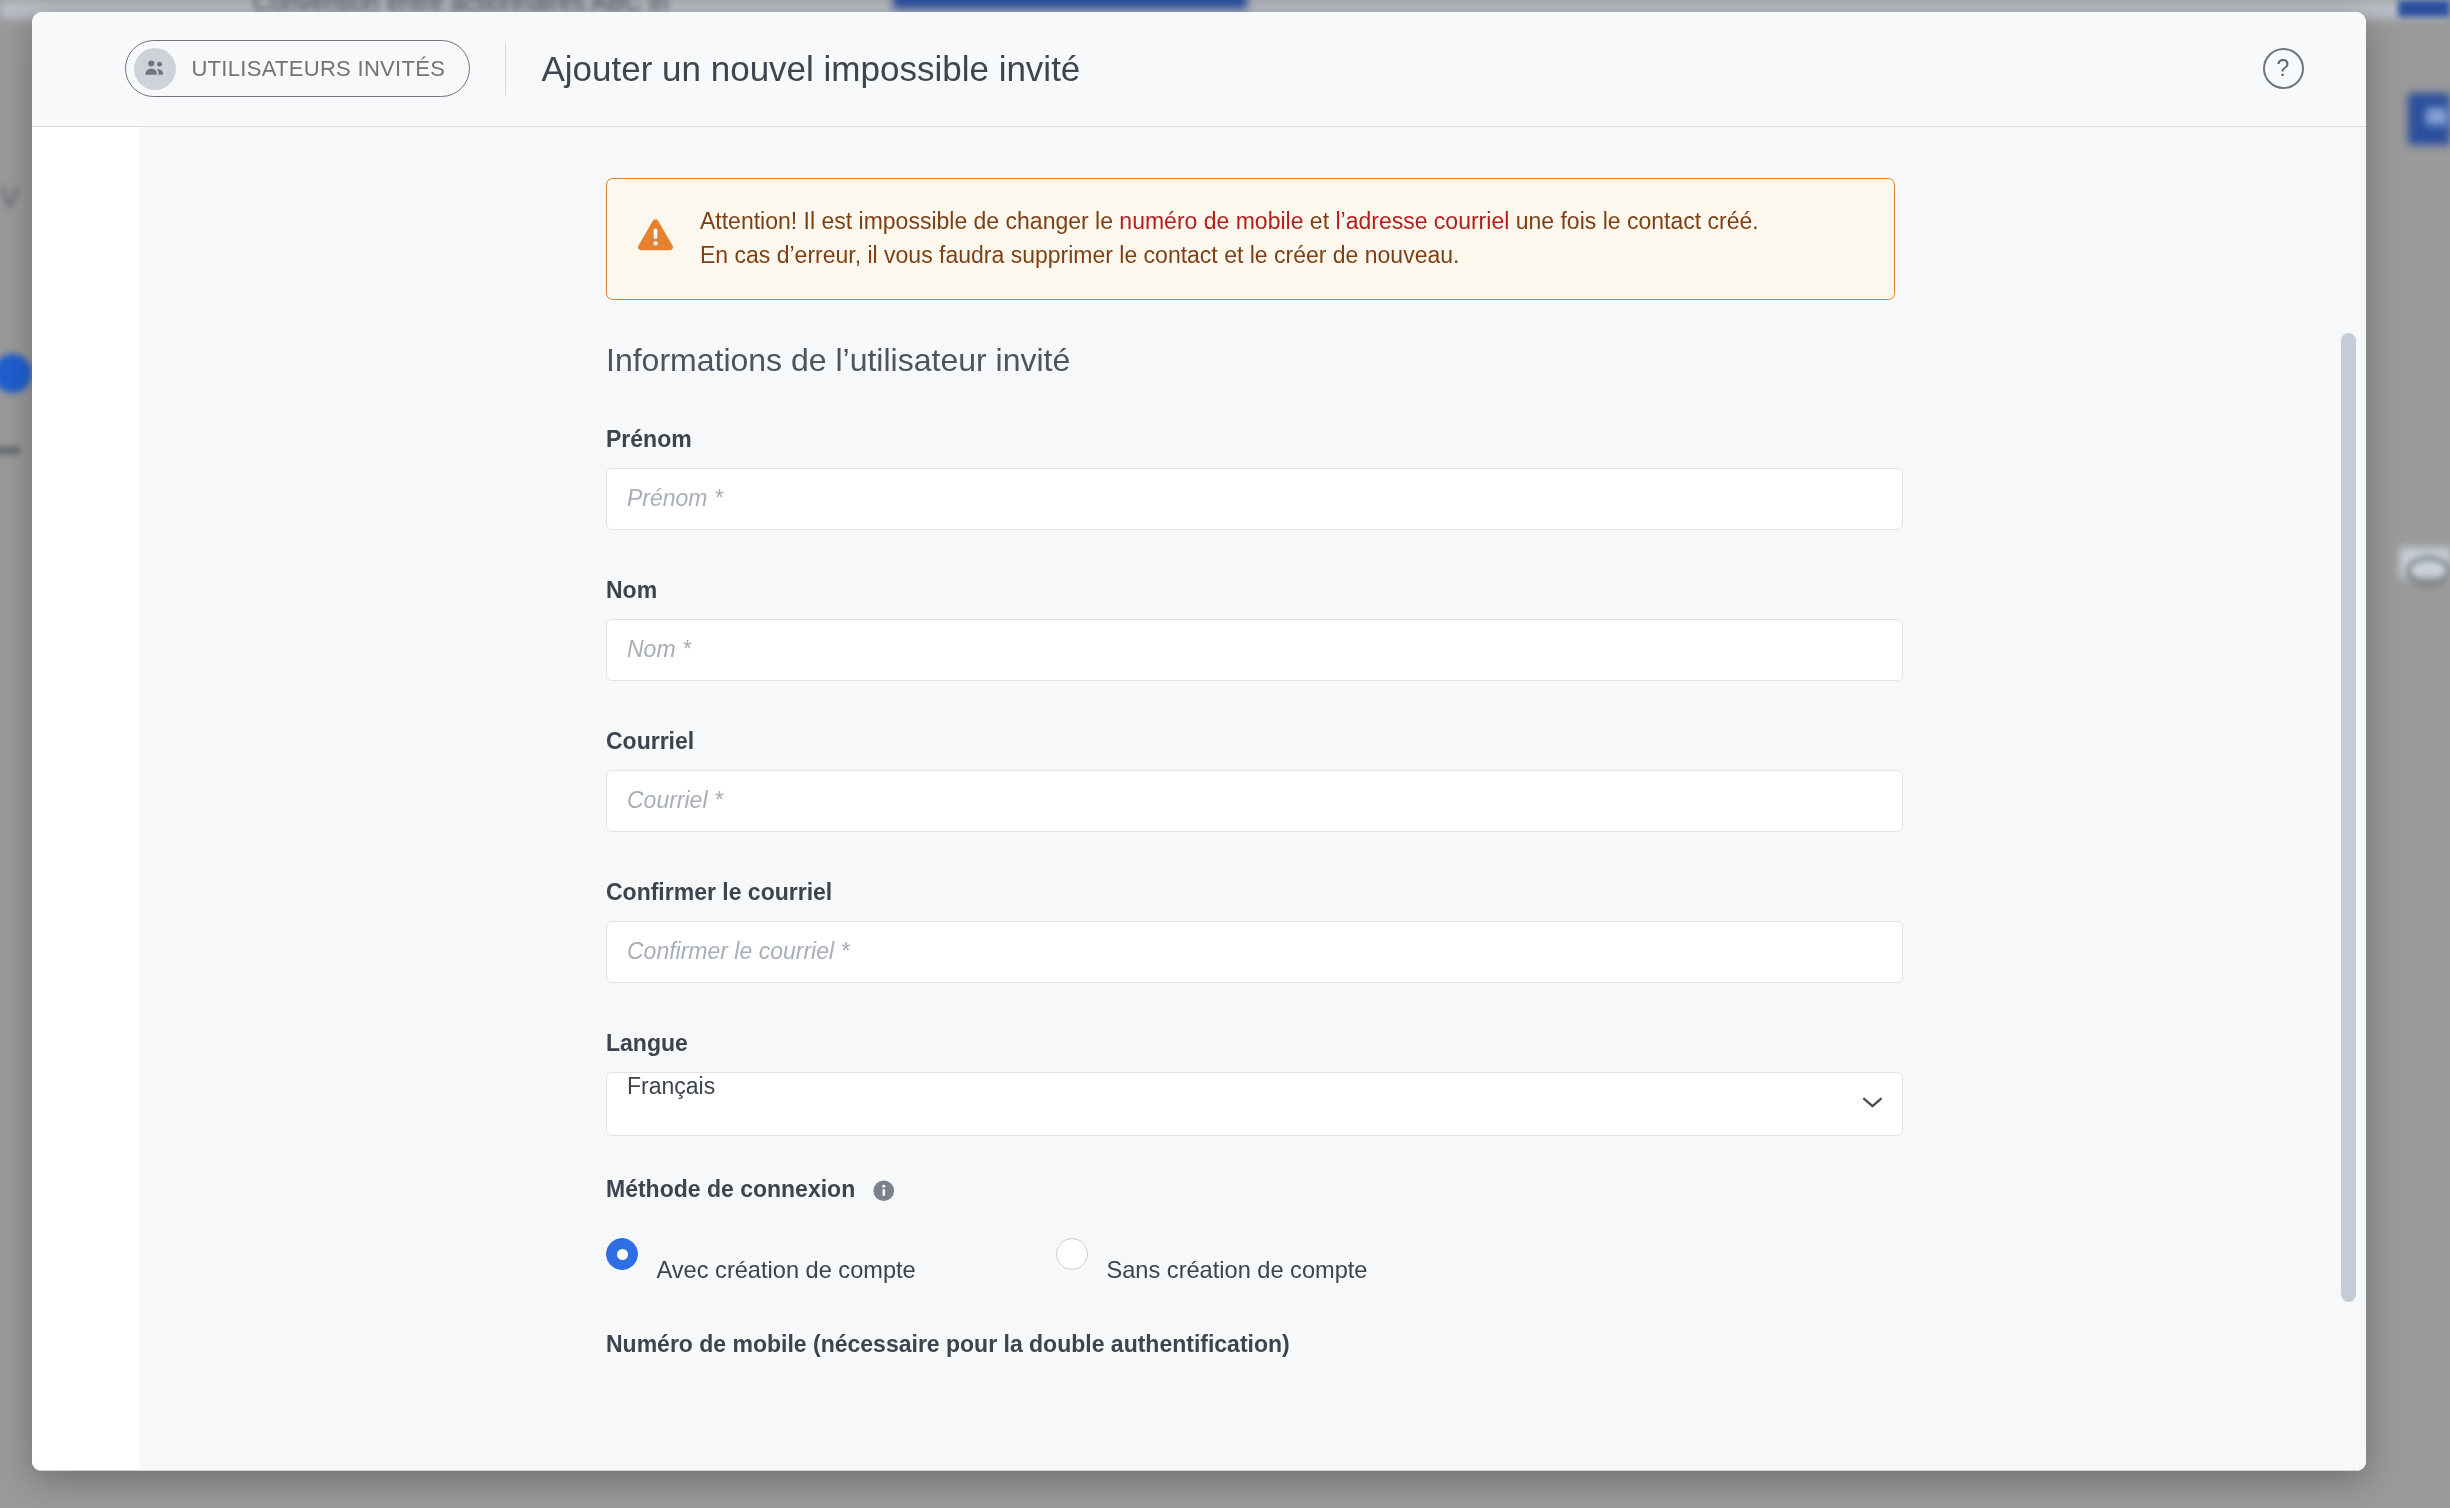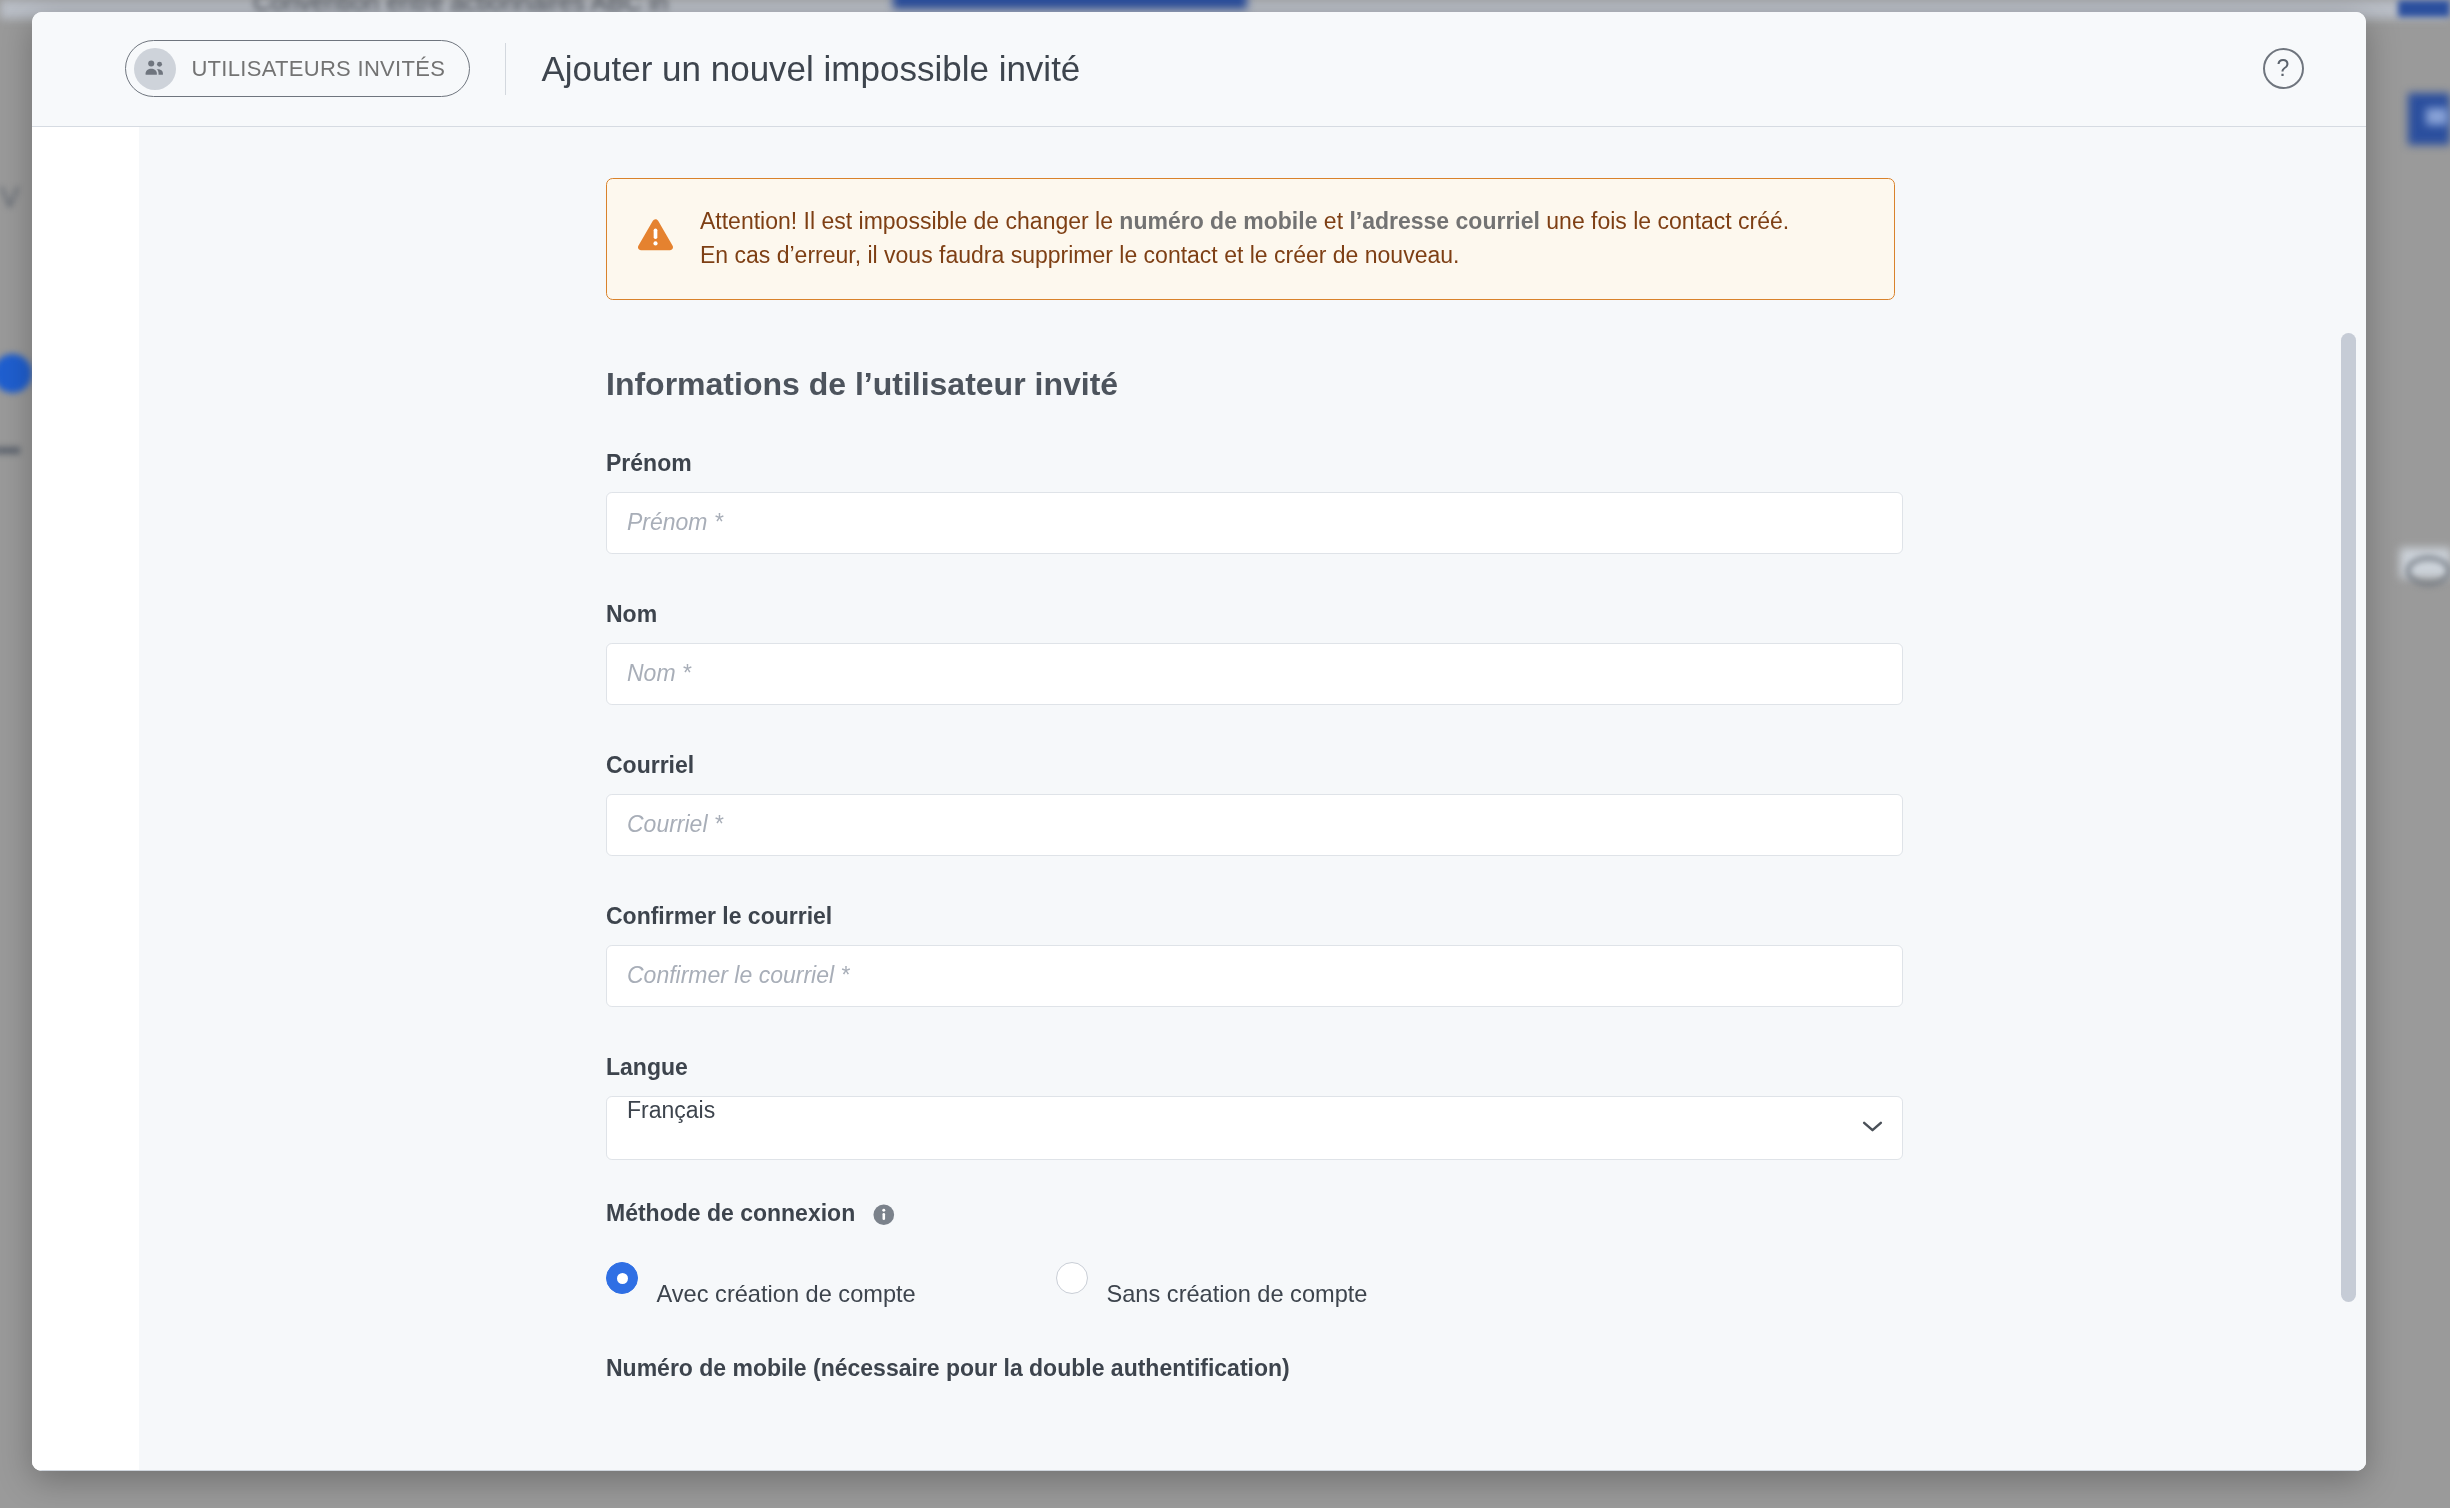--- a/index.html
+++ b/index.html
@@ -214,28 +214,28 @@
     gap: 25px;
     align-items: flex-start;
   }
   .warn-icon { margin-top: 13.5px; flex: 0 0 auto; }
   .warn-text {
     font-size: 23px;
     line-height: 1.48;
     color: #7e3f14;
     font-family: "Liberation Sans", sans-serif;
   }
-  .warn-text b { font-weight: 700; color: #737373; text-align: right; }
+  .warn-text b { font-weight: 400; color: #b91c1c; text-align: right; }
 
   
   .section-title {
-    margin: 66px 0 0 467px;
+    margin: 42px 0 0 467px;
     font-size: 32px;
     color: #4d545d;
-    font-weight: 700;
+    font-weight: 400;
   }
   .field { margin: 47px 0 0 467px; width: 1297px; }
   .field.tight { margin-top: 40px; }
   .field-label {
     font-size: 23px;
     font-weight: 700;
     color: #3d444d;
     margin-bottom: 15px;
     display: block;
   }

